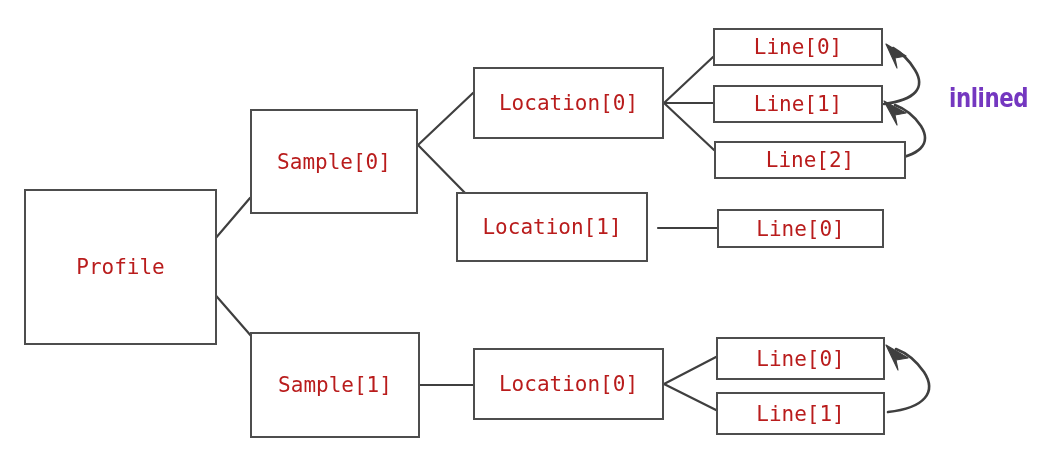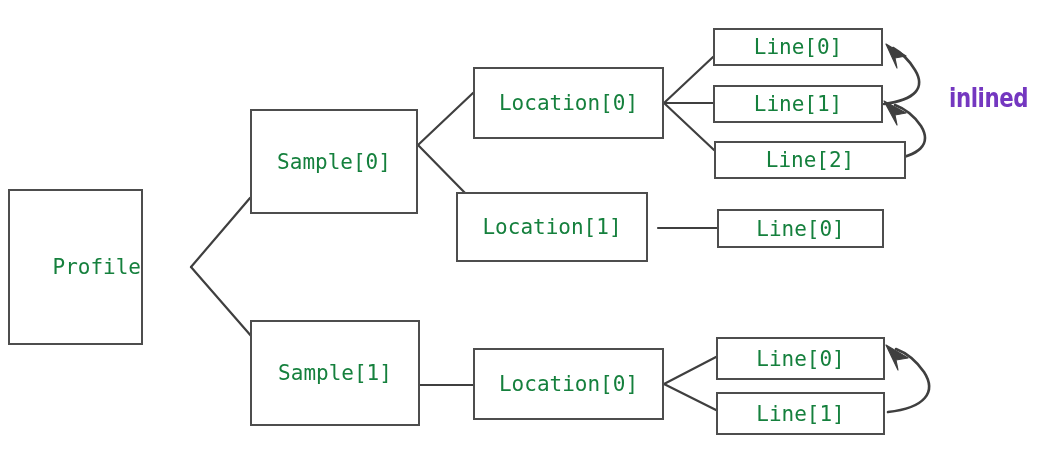--- a/index.html
+++ b/index.html
@@ -27,21 +27,21 @@
     height: 467px;
   }
   .node-box {
     position: absolute;
     box-sizing: border-box;
     border: 2px solid #4d4d4d;
     background: #ffffff;
     display: flex;
     align-items: center;
     justify-content: center;
-    color: #15803d;
+    color: #b91c1c;
     font-family: "DejaVu Sans Mono", monospace;
     font-size: 21px;
     letter-spacing: 0px;
     white-space: nowrap;
     z-index: 2;
   }
   .annotation-label {
     position: absolute;
     font-family: "DejaVu Sans", sans-serif;
     font-weight: bold;
@@ -94,29 +94,29 @@
       <path d="M 888 160 C 920 156, 932 144, 921 126 C 913 114, 903 108, 895 105" fill="none" stroke="#3f3f3f" stroke-width="2.6" stroke-linecap="round"></path>
       <path d="M 884 101 L 906 113 L 895 115 L 897 125 Z" fill="#3f3f3f" stroke="#3f3f3f" stroke-width="1.2" stroke-linejoin="round"></path>
     </g>
 
     <g>
       <path d="M 888 412 C 925 408, 937 392, 924 372 C 915 359, 904 352, 896 349" fill="none" stroke="#3f3f3f" stroke-width="2.6" stroke-linecap="round"></path>
       <path d="M 886 345 L 908 358 L 896 360 L 898 370 Z" fill="#3f3f3f" stroke="#3f3f3f" stroke-width="1.2" stroke-linejoin="round"></path>
     </g>
   </svg>
 
-  <div class="node-box" style="left:8px; top:189px; width:135px; height:156px;justify-content:flex-end;">
+  <div class="node-box" style="left:24px; top:189px; width:193px; height:156px;">
     <span>Profile</span>
   </div>
 
   <div class="node-box" style="left:250px; top:109px; width:168px; height:105px;">
     <span>Sample[0]</span>
   </div>
 
-  <div class="node-box" style="left:250px; top:320px; width:170px; height:106px;">
+  <div class="node-box" style="left:250px; top:332px; width:170px; height:106px;">
     <span>Sample[1]</span>
   </div>
 
   <div class="node-box" style="left:473px; top:67px; width:191px; height:72px;">
     <span>Location[0]</span>
   </div>
 
   <div class="node-box" style="left:456px; top:192px; width:192px; height:70px;">
     <span>Location[1]</span>
   </div>

